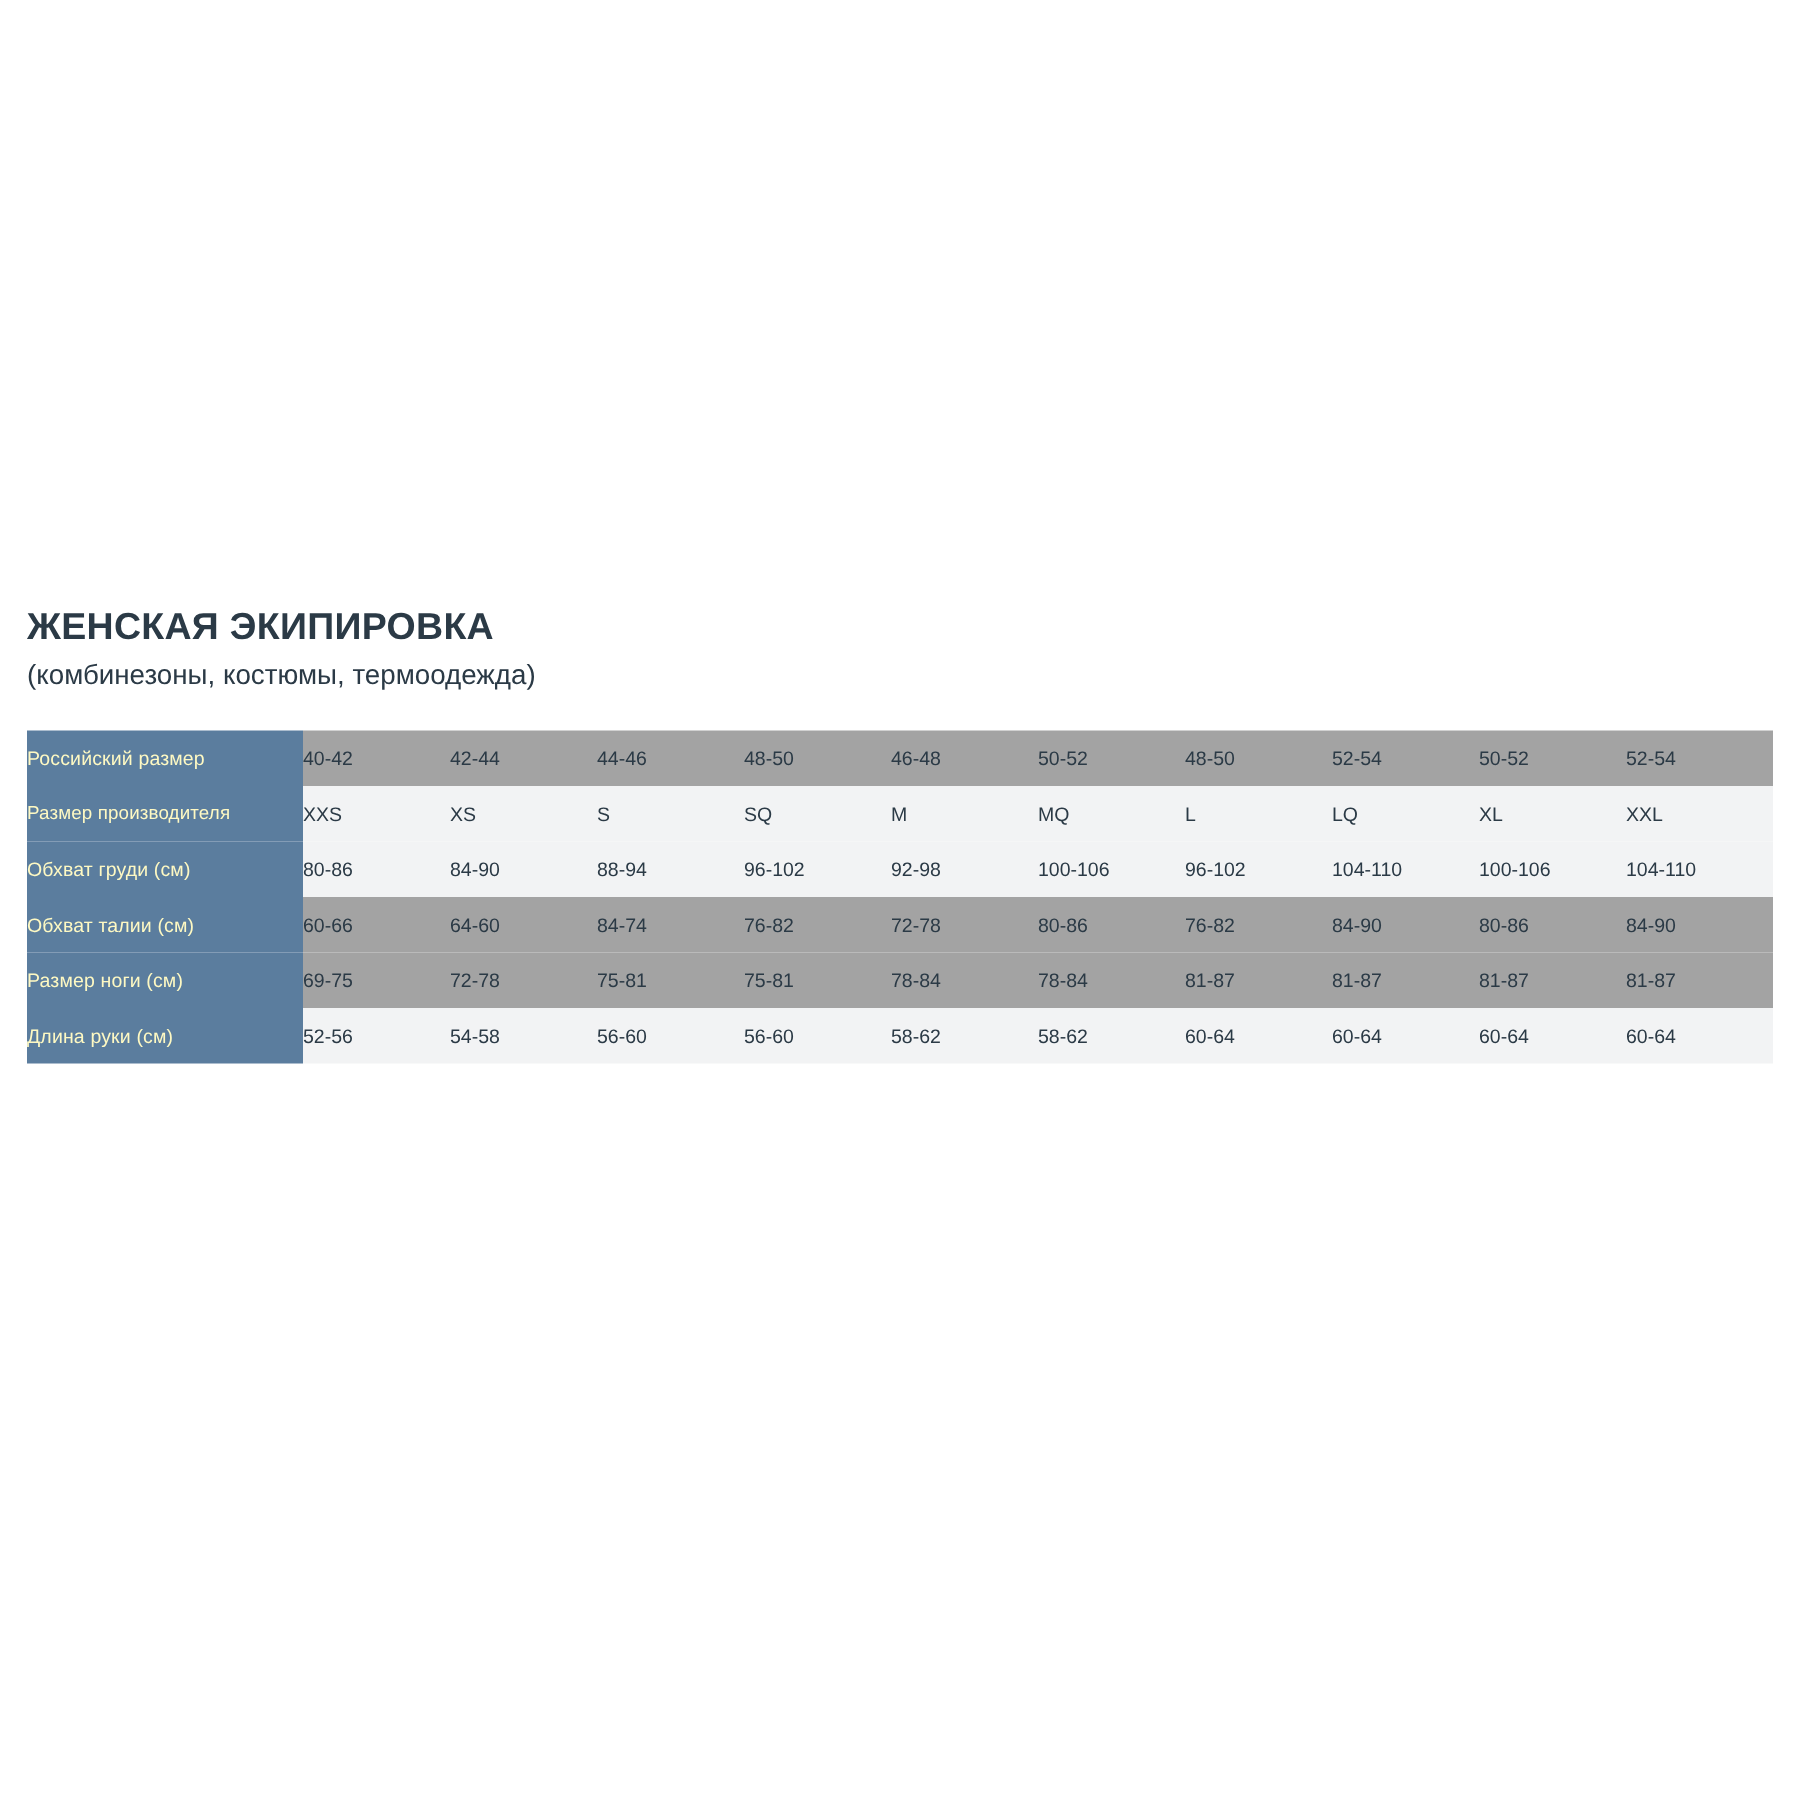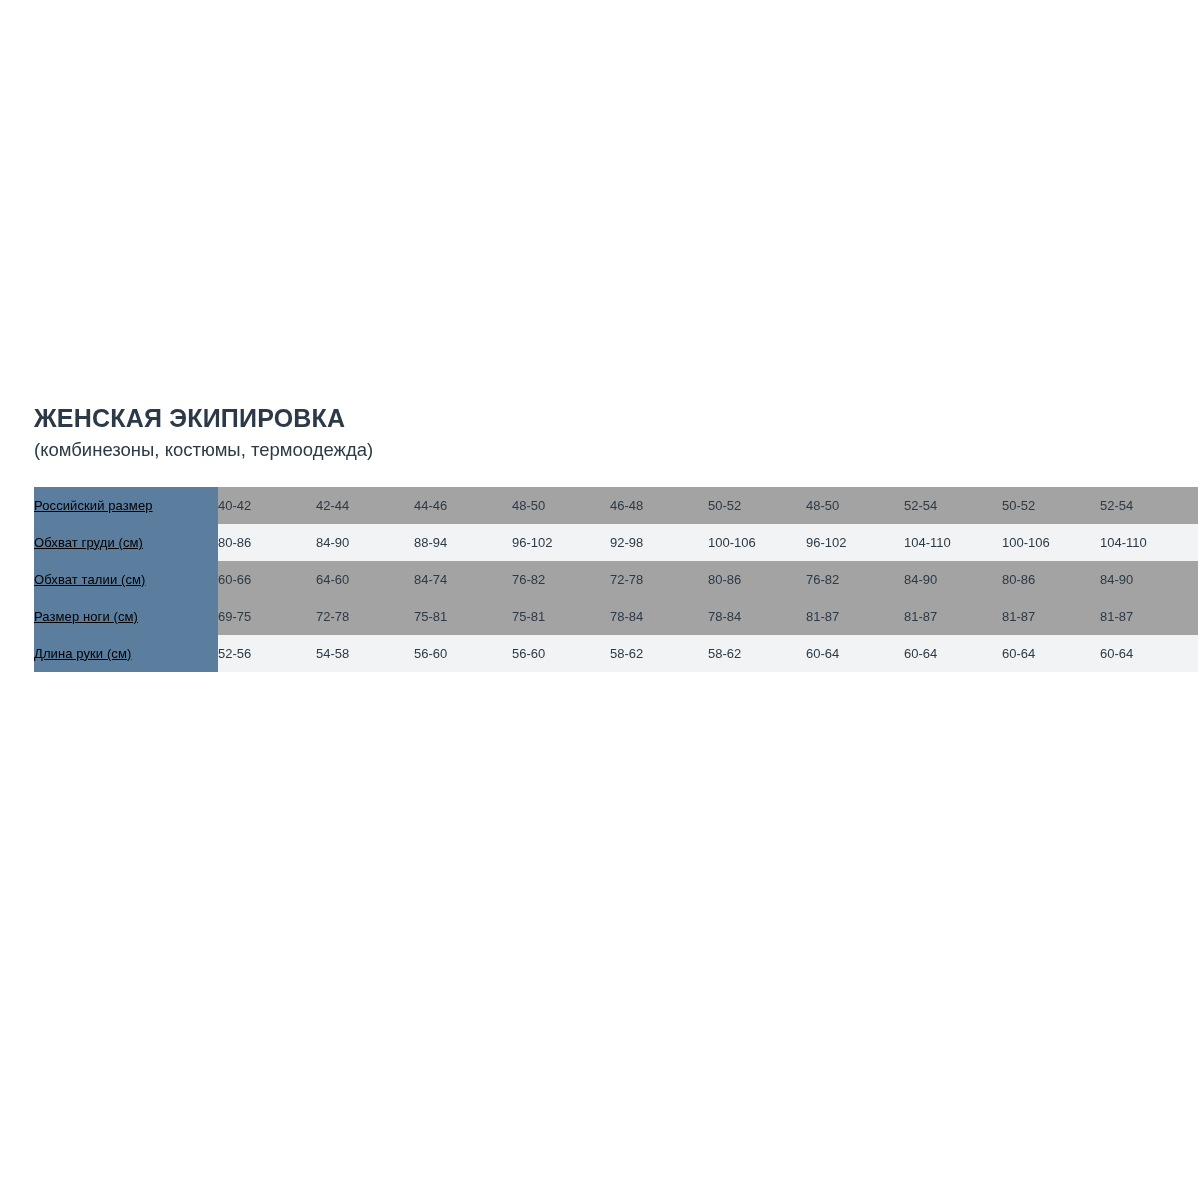--- a/index.html
+++ b/index.html
@@ -10,21 +10,21 @@
   body {
     width: 1200px;
     height: 1200px;
     font-family: "Liberation Sans", sans-serif;
     color: #2b3a46;
     position: relative;
     overflow: hidden;
   }
   .sheet {
     position: absolute;
-    left: 34px;
+    left: 18px;
     top: 404px;
     width: 1164px;
   }
   .title {
     font-size: 25px;
     font-weight: bold;
     letter-spacing: 0.2px;
     color: #2b3a46;
     margin: 0 0 6px 0;
     line-height: 1.15;
@@ -49,28 +49,27 @@
     padding: 0;
     margin: 0;
     height: 37px;
     vertical-align: middle;
     font-size: 13px;
     font-weight: normal;
     text-align: left;
   }
   .row-label {
     background: #5b7d9e;
-    color: #000000;
+    color: #fef9c3;
     font-weight: bold;
     font-size: 12.5px;
     padding-left: 14px;
     padding-right: 8px;
     line-height: 1.2;
     letter-spacing: 0.1px;
-    text-decoration: underline;
   }
   .row-label.two-line {
     font-size: 12.5px;
   }
   .cell {
     padding-left: 14px;
     padding-right: 4px;
     color: #2b3a46;
     font-size: 13px;
   }
@@ -106,20 +105,33 @@
         <td class="cell">40-42</td>
         <td class="cell">42-44</td>
         <td class="cell">44-46</td>
         <td class="cell">48-50</td>
         <td class="cell">46-48</td>
         <td class="cell">50-52</td>
         <td class="cell">48-50</td>
         <td class="cell">52-54</td>
         <td class="cell">50-52</td>
         <td class="cell">52-54</td>
+      </tr>
+      <tr class="shade-b">
+        <th class="row-label two-line">Размер производителя</th>
+        <td class="cell">XXS</td>
+        <td class="cell">XS</td>
+        <td class="cell">S</td>
+        <td class="cell">SQ</td>
+        <td class="cell">M</td>
+        <td class="cell">MQ</td>
+        <td class="cell">L</td>
+        <td class="cell">LQ</td>
+        <td class="cell">XL</td>
+        <td class="cell">XXL</td>
       </tr>
       <tr class="shade-b">
         <th class="row-label">Обхват груди (см)</th>
         <td class="cell">80-86</td>
         <td class="cell">84-90</td>
         <td class="cell">88-94</td>
         <td class="cell">96-102</td>
         <td class="cell">92-98</td>
         <td class="cell">100-106</td>
         <td class="cell">96-102</td>

